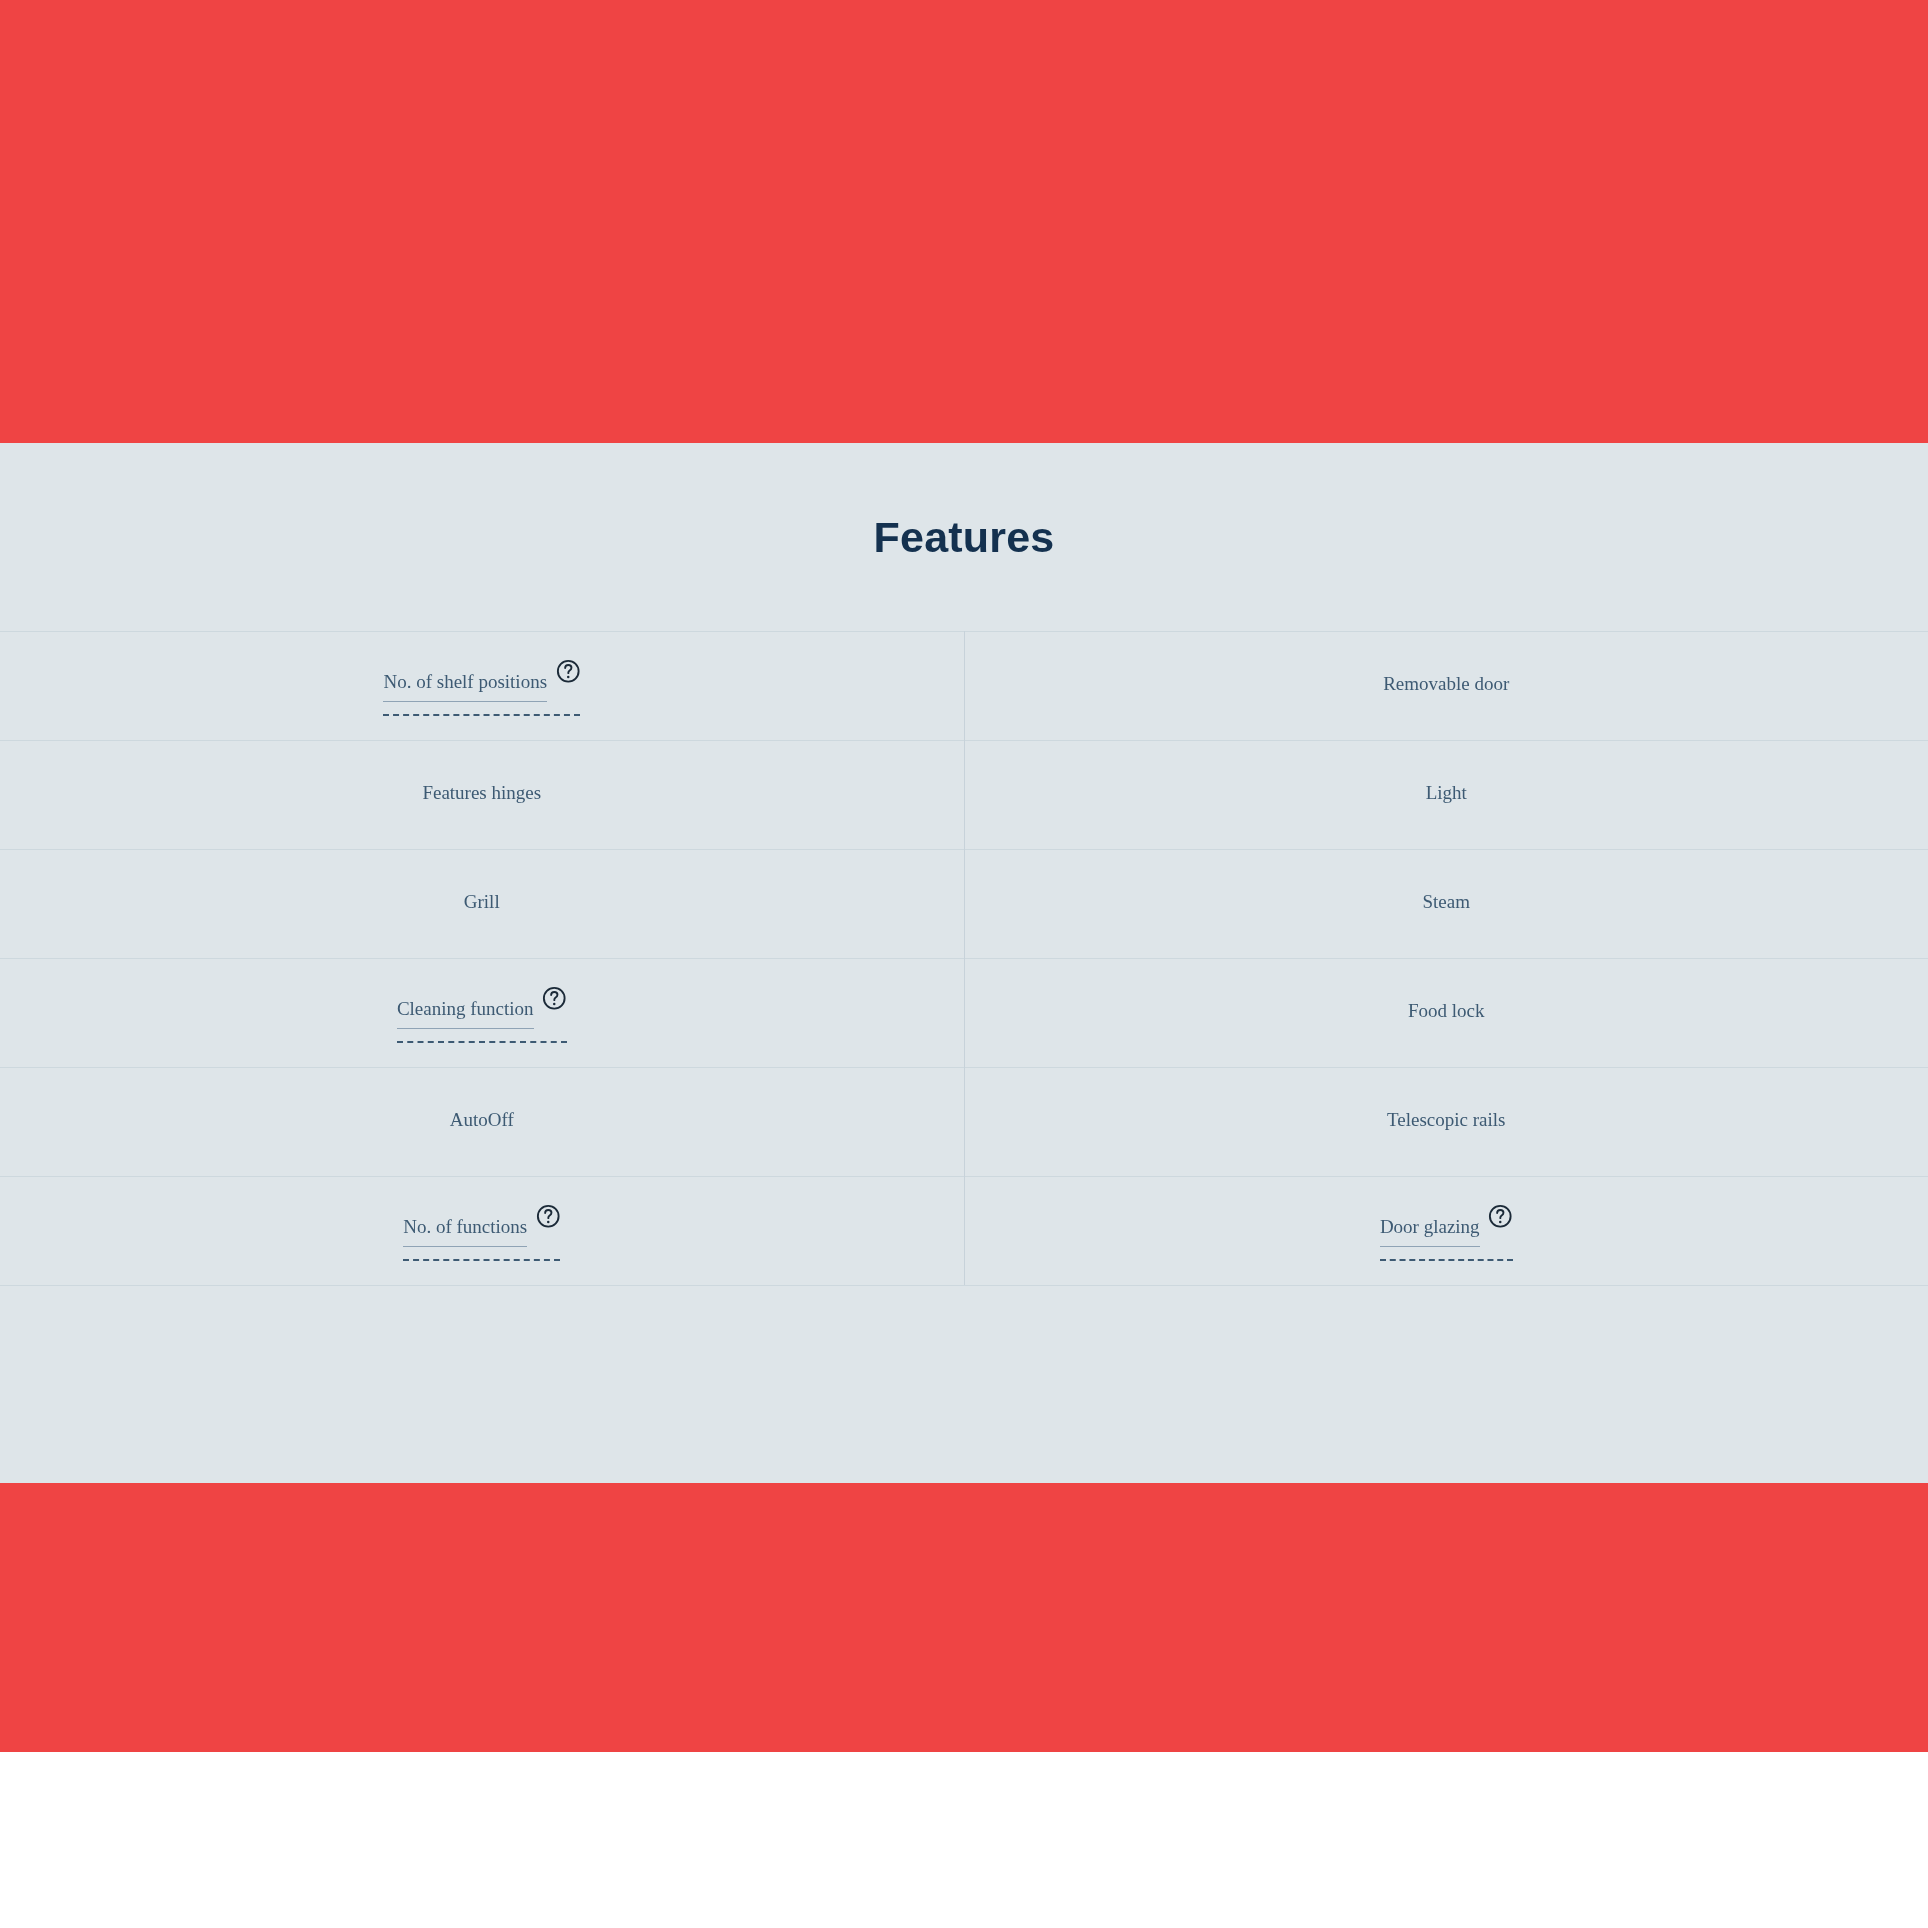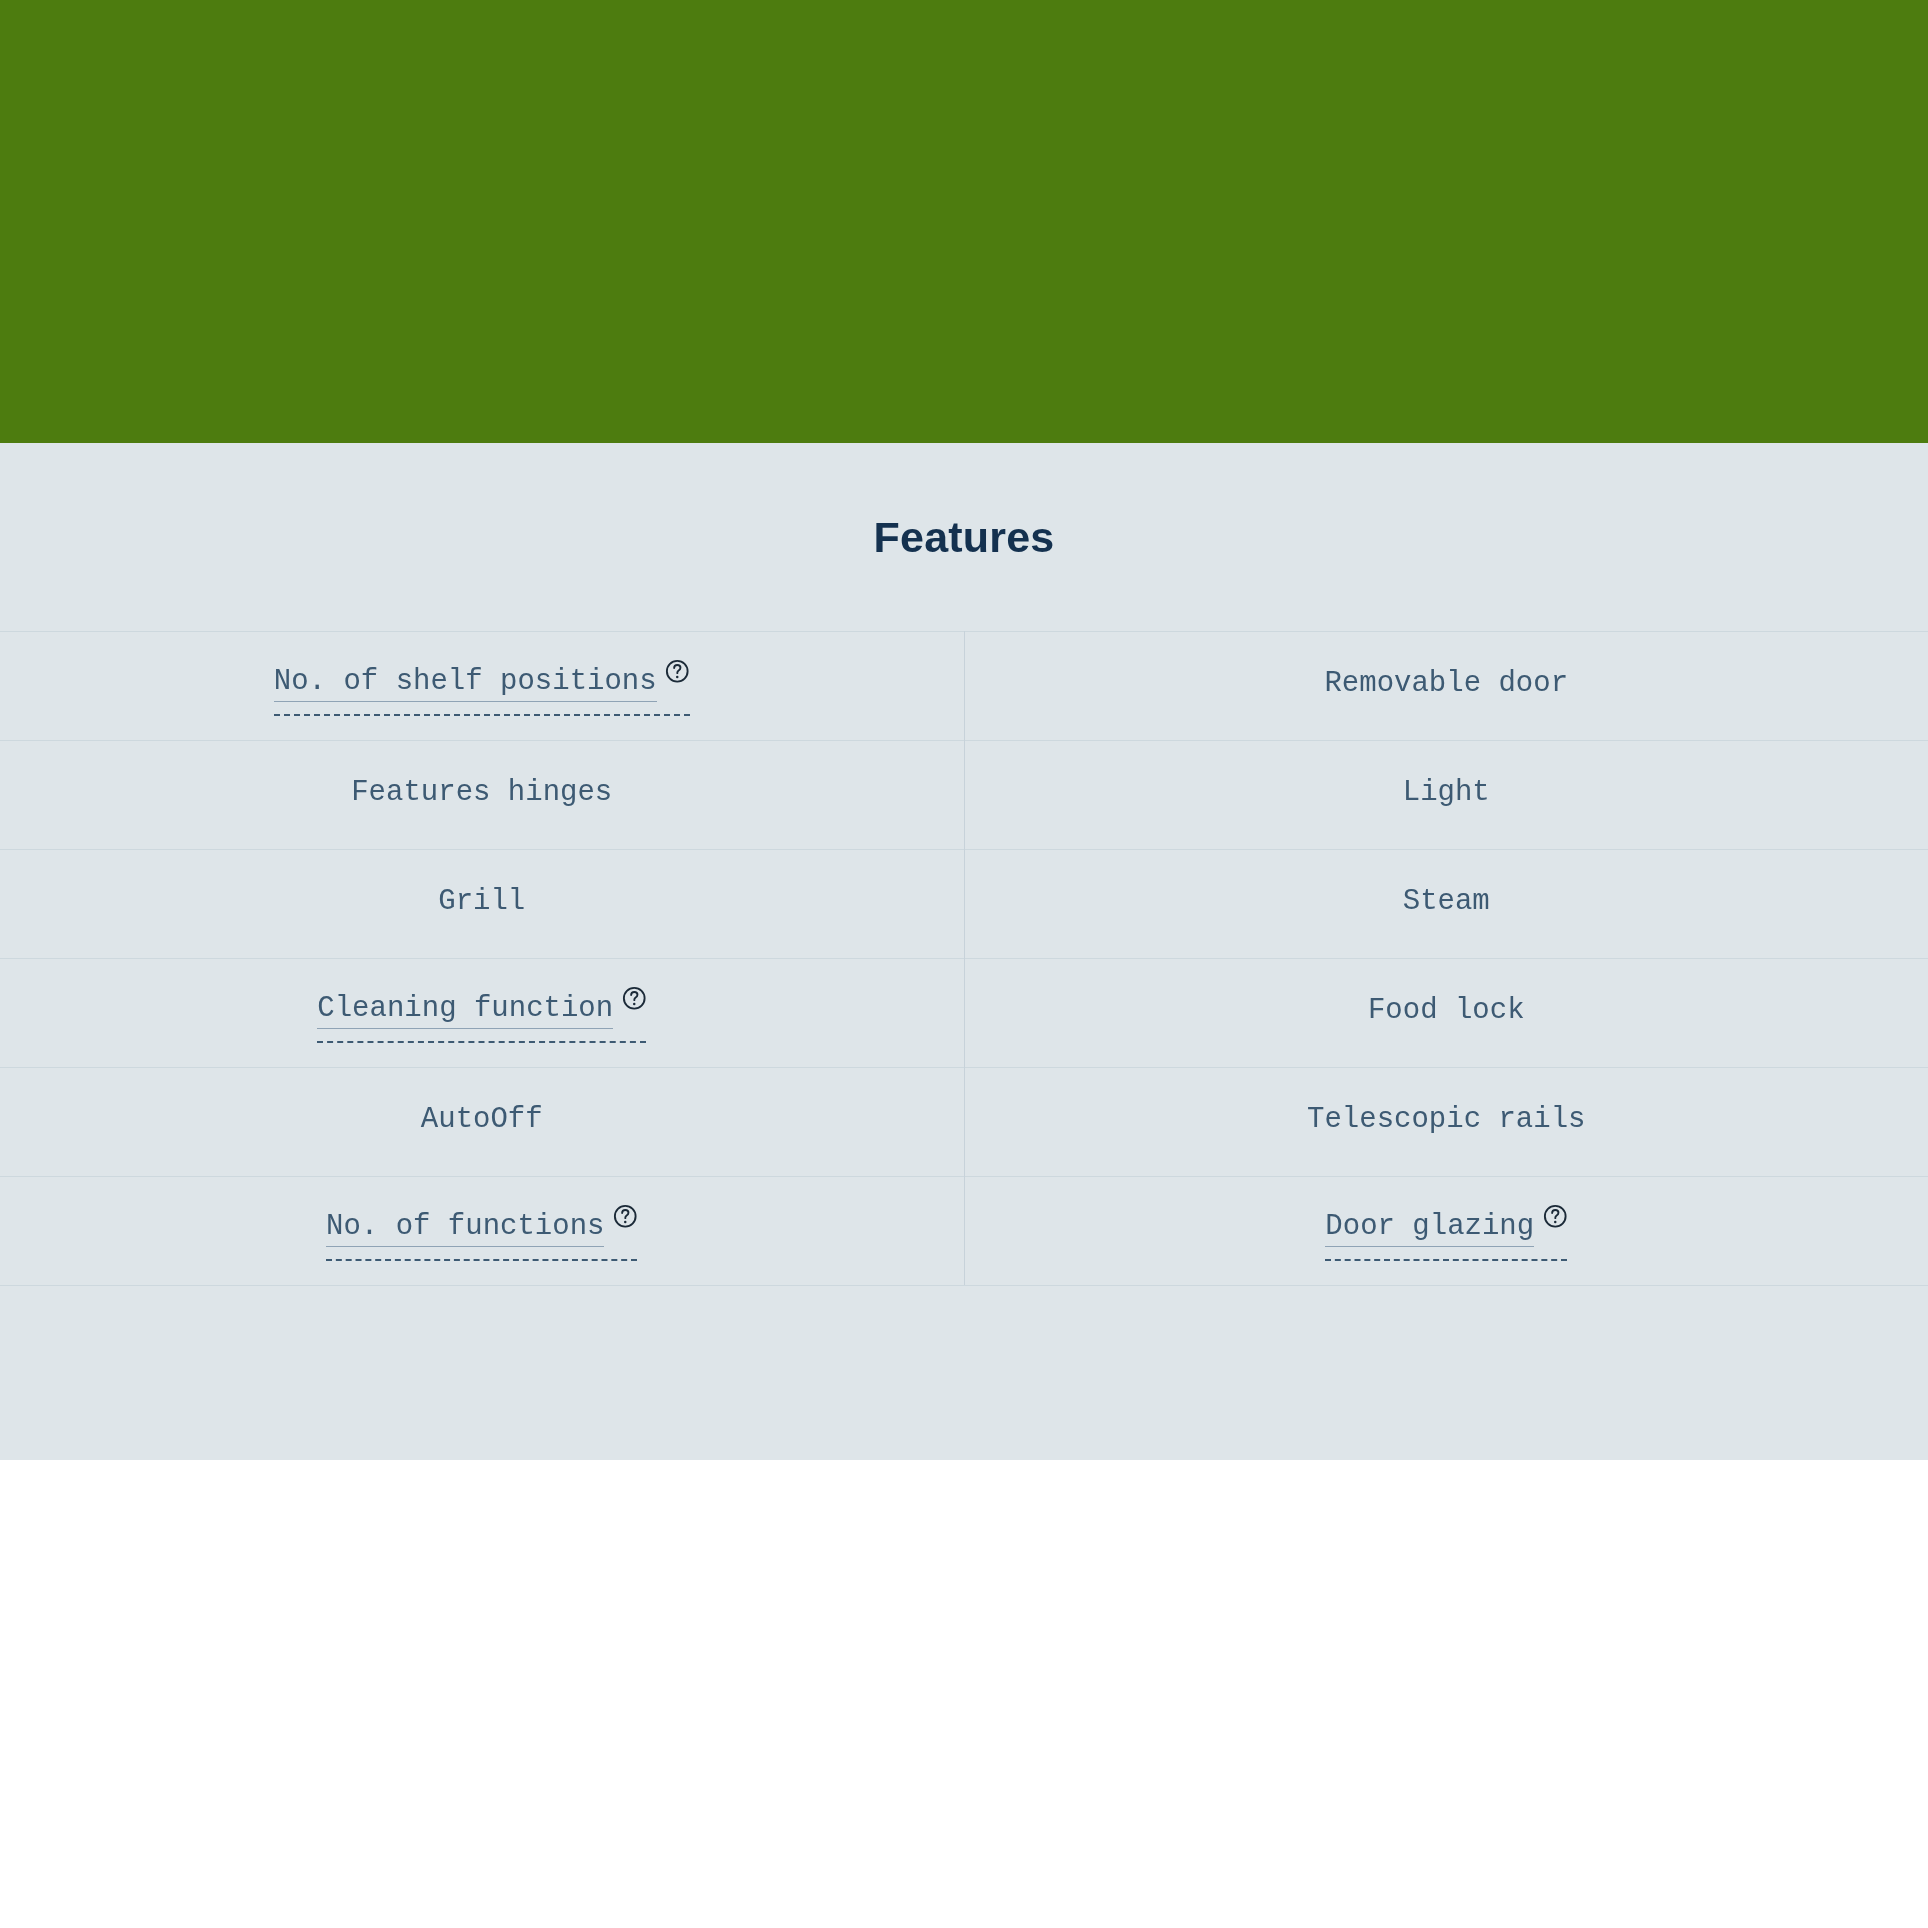--- a/index.html
+++ b/index.html
@@ -7,22 +7,22 @@
   html, body {
     width: 1928px;
     height: 1928px;
     background: #ffffff;
     font-family: "Liberation Sans", sans-serif;
   }
 
   #page {
     position: relative;
     width: 1928px;
-    height: 1460px;
-    background: #4d7c0f;
+    height: 1752px;
+    background: #ef4444;
     overflow: hidden;
   }
 
   
   .features-panel {
     position: absolute;
     left: 0;
     top: 443px;
     width: 1928px;
     height: 1040px;
@@ -79,24 +79,24 @@
     display: inline-flex;
     align-items: flex-start;
     justify-content: center;
     gap: 8.5px;
     position: relative;
     padding-bottom: 3.8px;
   }
 
   .cell-label {
     color: #3d5a73;
-    font-size: 29px;
+    font-size: 19px;
     line-height: 32px;
     white-space: nowrap;
-    font-family: Liberation Mono, monospace;
+    font-family: Liberation Serif, serif;
     text-align: right;
   }
 
   
   .cell-inner.has-help .cell-label {
     border-bottom: 1.4px solid #8fa3b5;
     padding-bottom: 2.8px;
   }
 
   .cell-inner.has-help::after {

